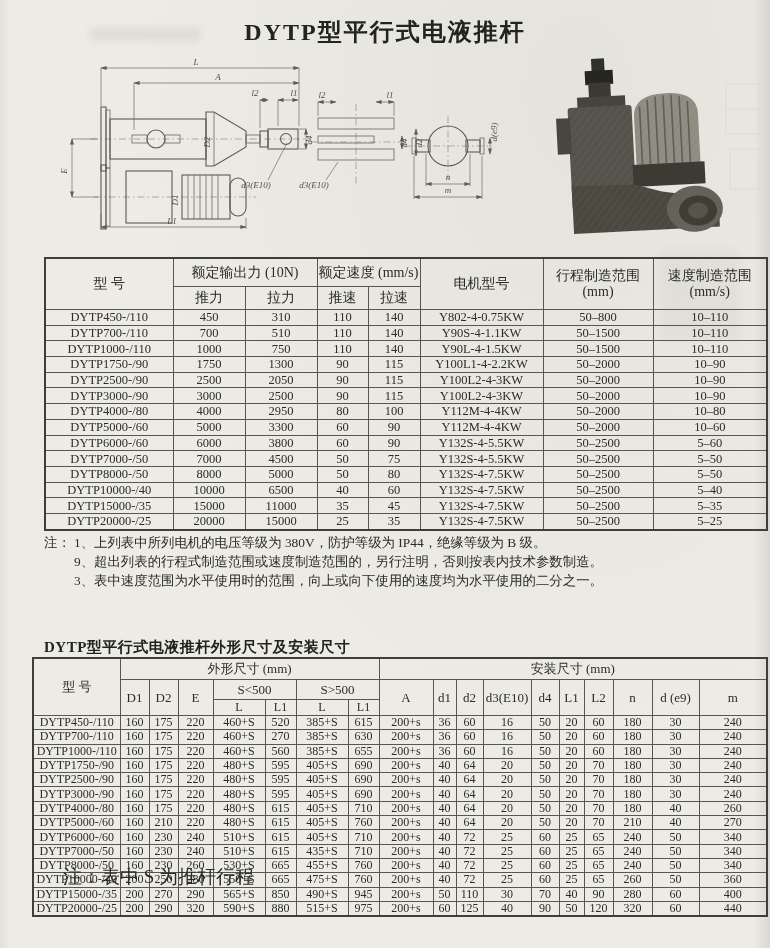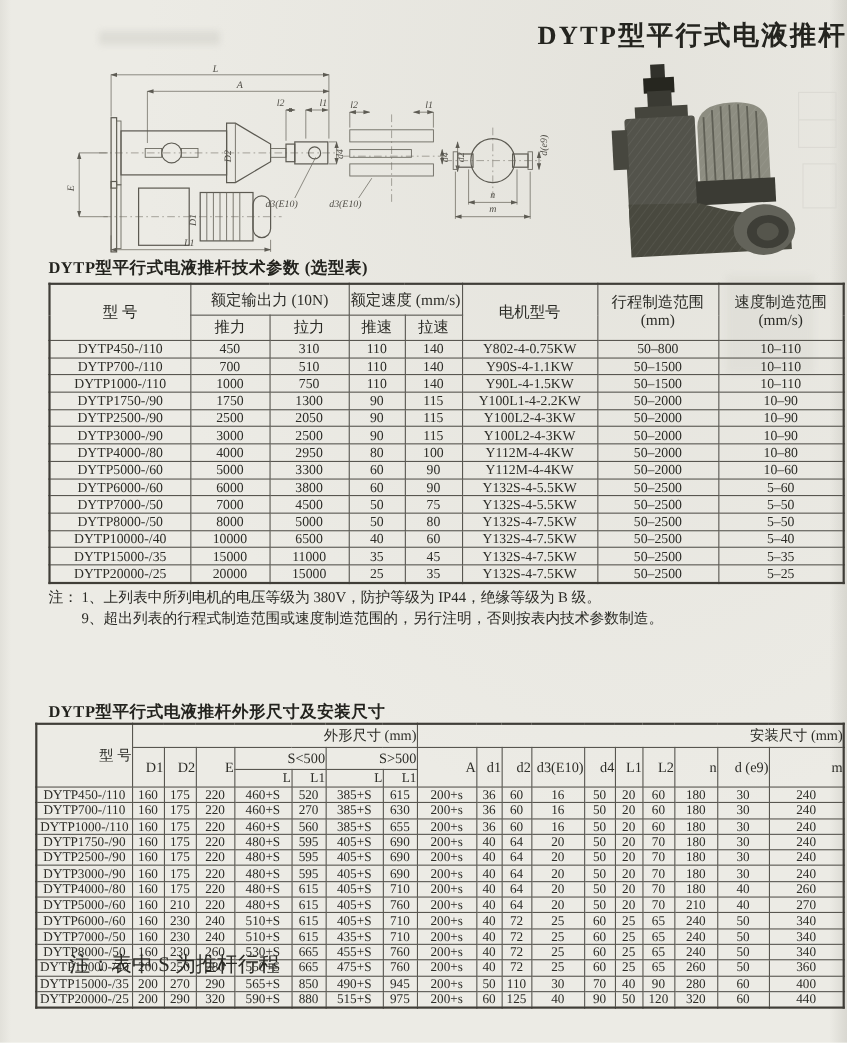--- a/index.html
+++ b/index.html
@@ -7,39 +7,39 @@
     position:relative;width:770px;height:948px;overflow:hidden;
     background:
       linear-gradient(to left, rgba(150,148,138,0.22), rgba(150,148,138,0) 16px),
       linear-gradient(to right, rgba(160,158,148,0.14), rgba(160,158,148,0) 10px),
       radial-gradient(ellipse at 75% 10%, rgba(205,203,194,0.25), rgba(205,203,194,0) 55%),
       #ecebe5;
     font-family:"Liberation Serif", serif;
     color:#2d2d28;
   }
   .title{
-    position:absolute;top:16px;left:0;right:0;text-align:right;
+    position:absolute;top:16px;left:0;right:0;text-align:center;
     font-size:24px;font-weight:bold;letter-spacing:2px;color:#24241f;
   }
   .smudge{position:absolute;background:rgba(175,173,163,0.22);filter:blur(3px);border-radius:3px;}
   .sec-heading{position:absolute;left:44px;font-size:15px;font-weight:bold;color:#23231e;letter-spacing:0.5px;}
   .sec1{top:234px;}
   .sec2{top:638px;}
   table{border-collapse:collapse;table-layout:fixed;position:absolute;background:transparent;}
   table.spec{left:44px;top:257px;width:722px;border:2px solid #403e38;}
   table.dims{left:32px;top:657px;width:734px;border:2px solid #403e38;}
   th,td{
     border:1px solid #585650;text-align:center;vertical-align:middle;
     padding:0;font-weight:normal;white-space:nowrap;overflow:hidden;color:#2c2c27;
   }
   table.spec thead th{font-size:14px;}
   table.spec tr.hr1 th{height:27px;}
   table.spec tr.hr2 th{height:22px;}
   table.spec tbody td{height:14.7px;font-size:12.5px;line-height:14px;}
-  table.dims thead th{font-size:13px;text-align:right;}
+  table.dims thead th{font-size:13px;}
   table.dims tr.hr1 th{height:20px;}
   table.dims tr.hr2 th{height:19px;}
   table.dims tr.hr3 th{height:13px;font-size:12px;}
   table.dims tbody td{height:13.3px;font-size:12px;line-height:13px;}
   .two-line div{line-height:16px;}
   .notes{position:absolute;left:44px;top:533px;width:700px;font-size:13.4px;line-height:19px;color:#2b2b26;}
   .notes .row{position:relative;padding-left:30px;}
   .notes .lbl{position:absolute;left:0;top:0;}
   .footnote{position:absolute;left:44px;top:864px;font-size:19px;color:#2b2b26;margin-left:19px;}
   .drawing{position:absolute;left:56px;top:54px;}
@@ -210,21 +210,20 @@
 
       <path d="M30 128 L30 176 L176 176 L176 148 L120 138 L94 130 Z" fill="#49493F"></path>
       <path d="M30 128 L30 176 L176 176 L176 148 L120 138 L94 130 Z" fill="url(#tex)"></path>
 
       <ellipse cx="152" cy="157" rx="28" ry="23" fill="#63635a"></ellipse>
       <ellipse cx="155" cy="159" rx="19" ry="15" fill="#3e3e37"></ellipse>
       <ellipse cx="155" cy="159" rx="10" ry="8" fill="#55554c"></ellipse>
     </g>
   </svg>
 
-  <div class="sec-heading sec1">DYTP型平行式电液推杆技术参数 (选型表)</div>
 
   <table class="spec">
     <colgroup>
       <col style="width:128px">
         <col style="width:72px">
         <col style="width:72px">
       <col style="width:51px">
         <col style="width:52px">
         <col style="width:123px">
       <col style="width:110px">
@@ -395,20 +394,21 @@
         </tr>
       </tbody>
   </table>
 
   <div class="notes">
     <div class="row">
       <span class="lbl">注：</span>
       <span>1、上列表中所列电机的电压等级为 380V，防护等级为 IP44，绝缘等级为 B 级。</span>
     </div>
     <div class="row"><span>9、超出列表的行程式制造范围或速度制造范围的，另行注明，否则按表内技术参数制造。</span></div>
+    <div class="row"><span>3、表中速度范围为水平使用时的范围，向上或向下使用的速度均为水平使用的二分之一。</span></div>
   </div>
 
   <div class="sec-heading sec2">DYTP型平行式电液推杆外形尺寸及安装尺寸</div>
 
   <table class="dims">
     <colgroup>
       <col style="width:87px">
         <col style="width:29px">
         <col style="width:29px">
         <col style="width:35px">

